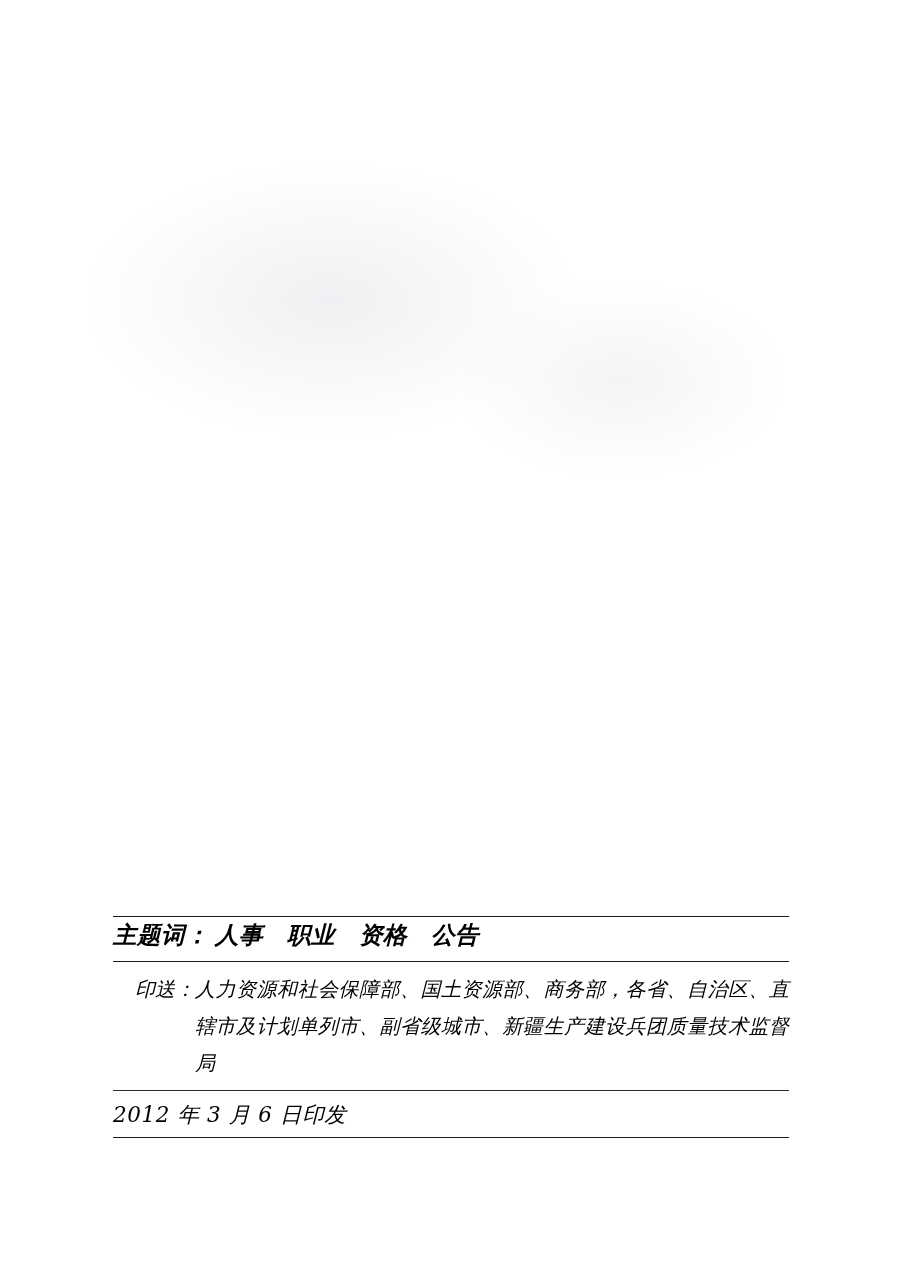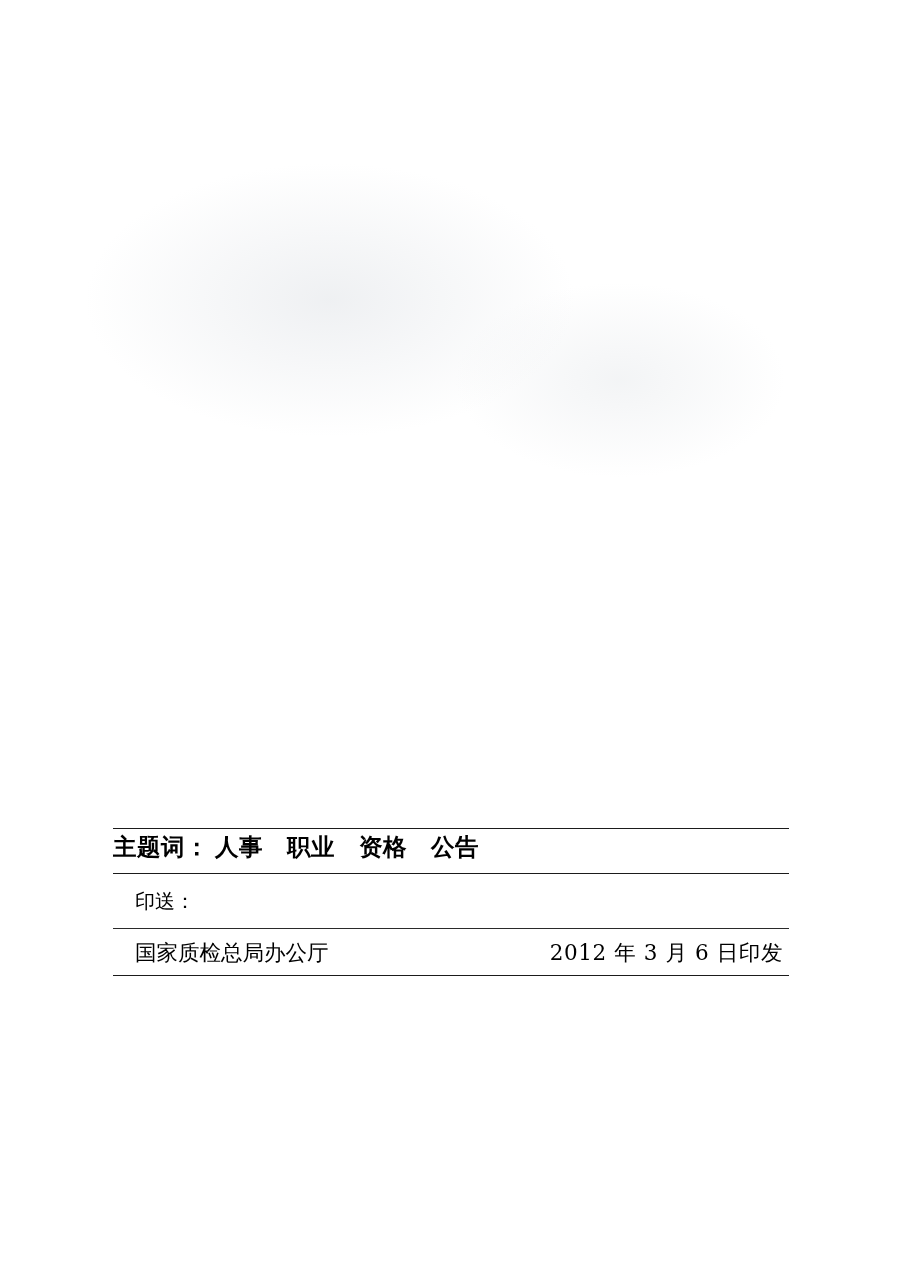--- a/index.html
+++ b/index.html
@@ -31,22 +31,23 @@
     left: 0;
     top: 0;
     width: 900px;
     height: 1284px;
   }
 
   
   .footer-block {
     position: absolute;
     left: 113px;
-    top: 828px;
+    top: 916px;
     width: 676px;
+    font-style: italic;
   }
 
   .rule {
     height: 0;
     border-top: 1.6px solid #1b1b1b;
     width: 100%;
   }
   .rule.thin {
     border-top: 1.1px solid #2a2a2a;
   }
@@ -118,26 +119,26 @@
     <div class="keywords-row">
       <span class="keywords-label">主题词：</span>
       <span class="keywords-terms">人事　职业　资格　公告</span>
     </div>
 
     <div class="rule"></div>
 
     <div class="dispatch-row">
       <div class="dispatch-inner">
         <span class="dispatch-label">印送：</span>
+        <span class="dispatch-text">人力资源和社会保障部、国土资源部、商务部，各省、自治区、直辖市及计划单列市、副省级城市、新疆生产建设兵团质量技术监督局</span>
       </div>
     </div>
 
     <div class="rule thin"></div>
 
     <div class="issuer-row">
-      <span class="issuer-name">国家质检总局办公厅</span>
       <span class="issue-date">2012 年 3 月 6 日印发</span>
     </div>
 
     <div class="rule"></div>
 
   </div>
 </div>
 
 </body></html>

